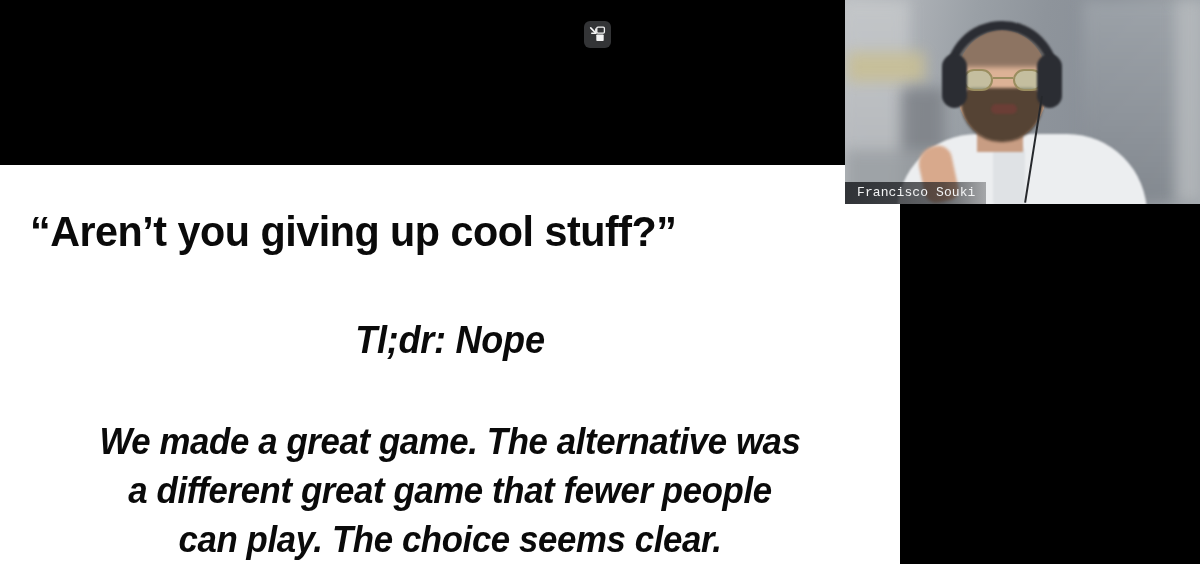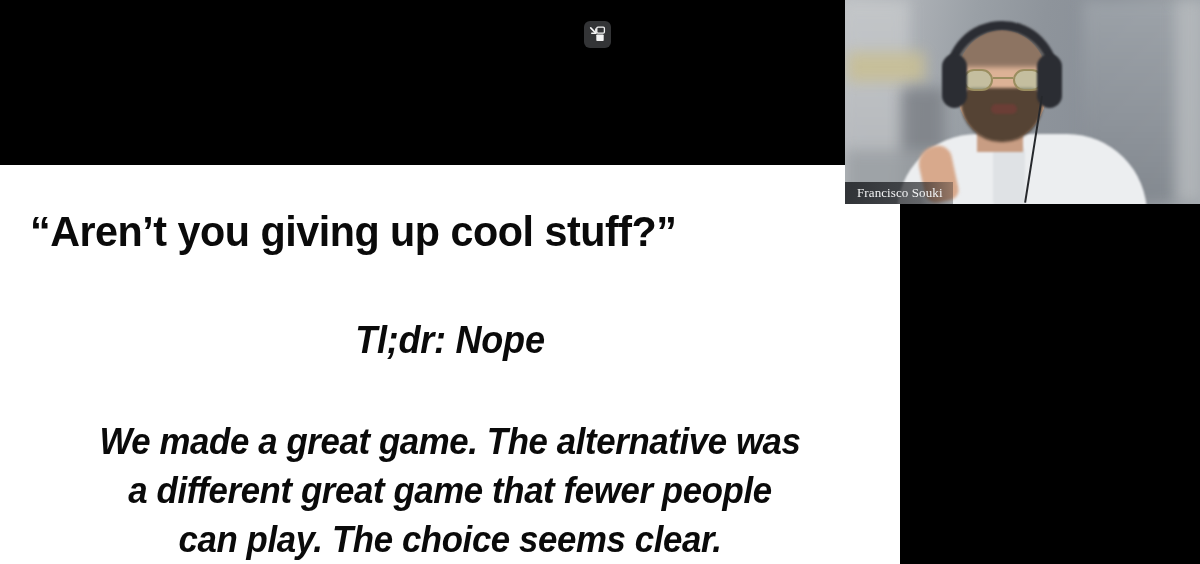--- a/index.html
+++ b/index.html
@@ -329,21 +329,21 @@
   .name-label {
     position: absolute;
     left: 0;
     bottom: 0;
     padding: 3px 10px 4px 12px;
     background: linear-gradient(90deg,
                 rgba(16,18,22,0.78) 0%,
                 rgba(16,18,22,0.62) 70%,
                 rgba(16,18,22,0.32) 100%);
     color: #f2f3f4;
-    font-family: Liberation Serif, serif;
+    font-family: Liberation Mono, monospace;
     font-size: 13px;
     line-height: 15px;
     letter-spacing: 0.1px;
     white-space: nowrap;
   }
 </style>
 </head>
 <body>
 
 <div id="stage">

